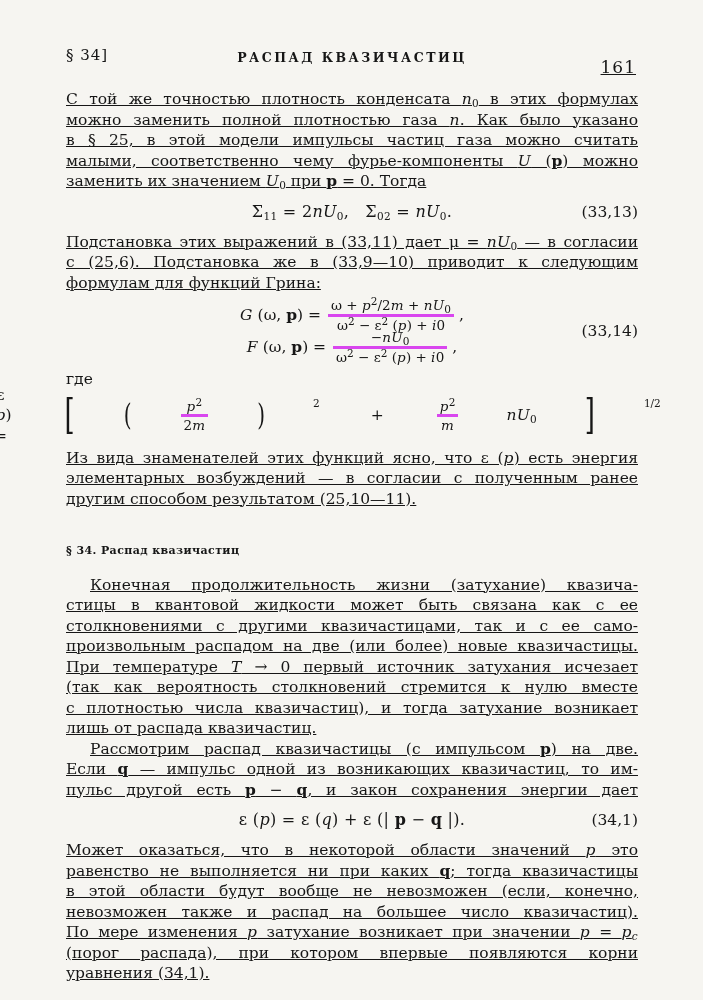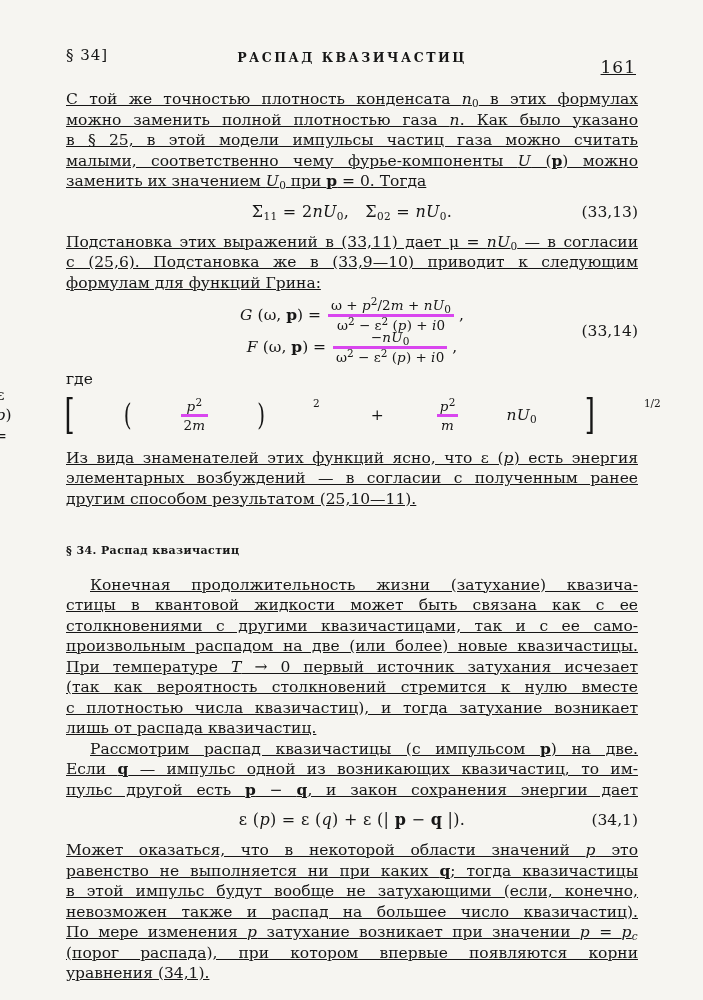--- a/index.html
+++ b/index.html
@@ -161,21 +161,21 @@
       </div>
 
     <div class="eqrow eqsp">
       <span class="eqc">ε (<i>p</i>) = ε (<i>q</i>) + ε (| <b>p</b> − <b>q</b> |).</span>
       <span class="eqlabel">(34,1)</span>
     </div>
 
     <div class="para">
         <div class="line jl">Может оказаться, что в некоторой области значений <i>p</i> это</div>
         <div class="line jl">равенство не выполняется ни при каких <b>q</b>; тогда квазичастицы</div>
-        <div class="line jl">в этой импульс будут вообще не затухающими (если, конечно,</div>
+        <div class="line jl">в этой области будут вообще не невозможен (если, конечно,</div>
         <div class="line jl">невозможен также и распад на большее число квазичастиц).</div>
         <div class="line jl">По мере изменения <i>p</i> затухание возникает при значении <i>p</i> = <i>p<sub>c</sub></i></div>
         <div class="line jl">(порог распада), при котором впервые появляются корни</div>
         <div class="line">уравнения (34,1).</div>
       </div>
 
   </div>
 </div>
 
 </body></html>

